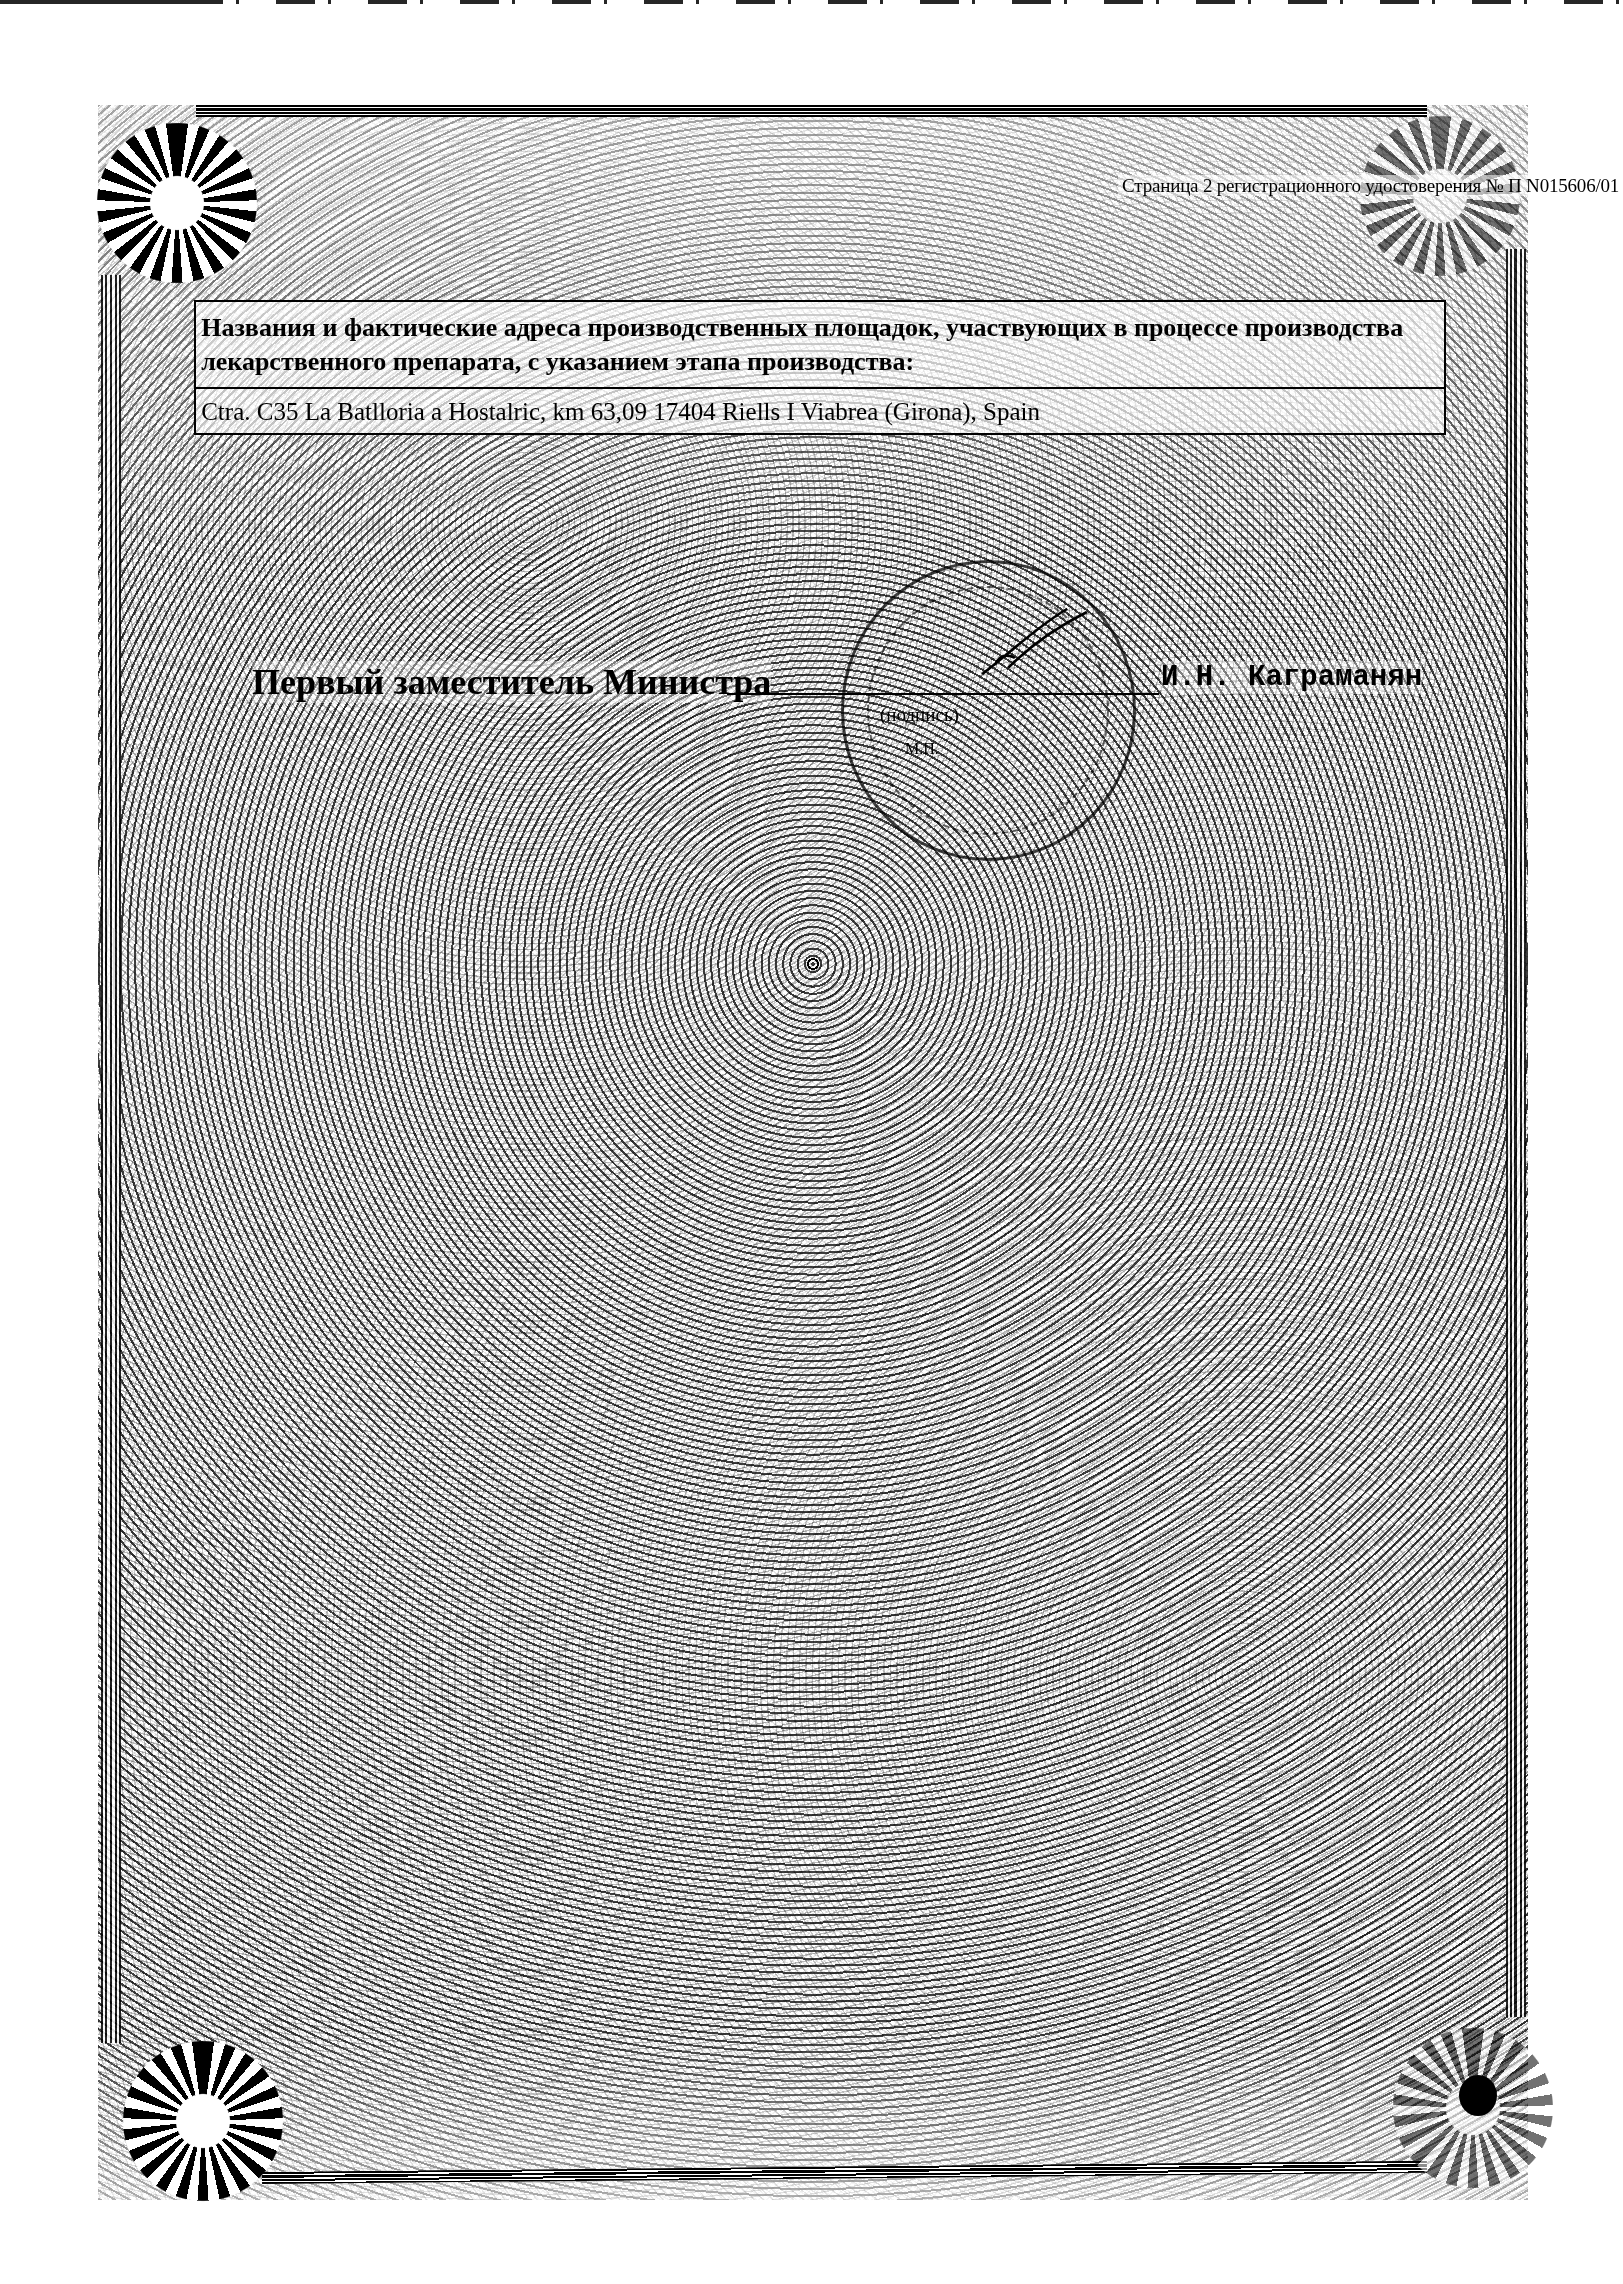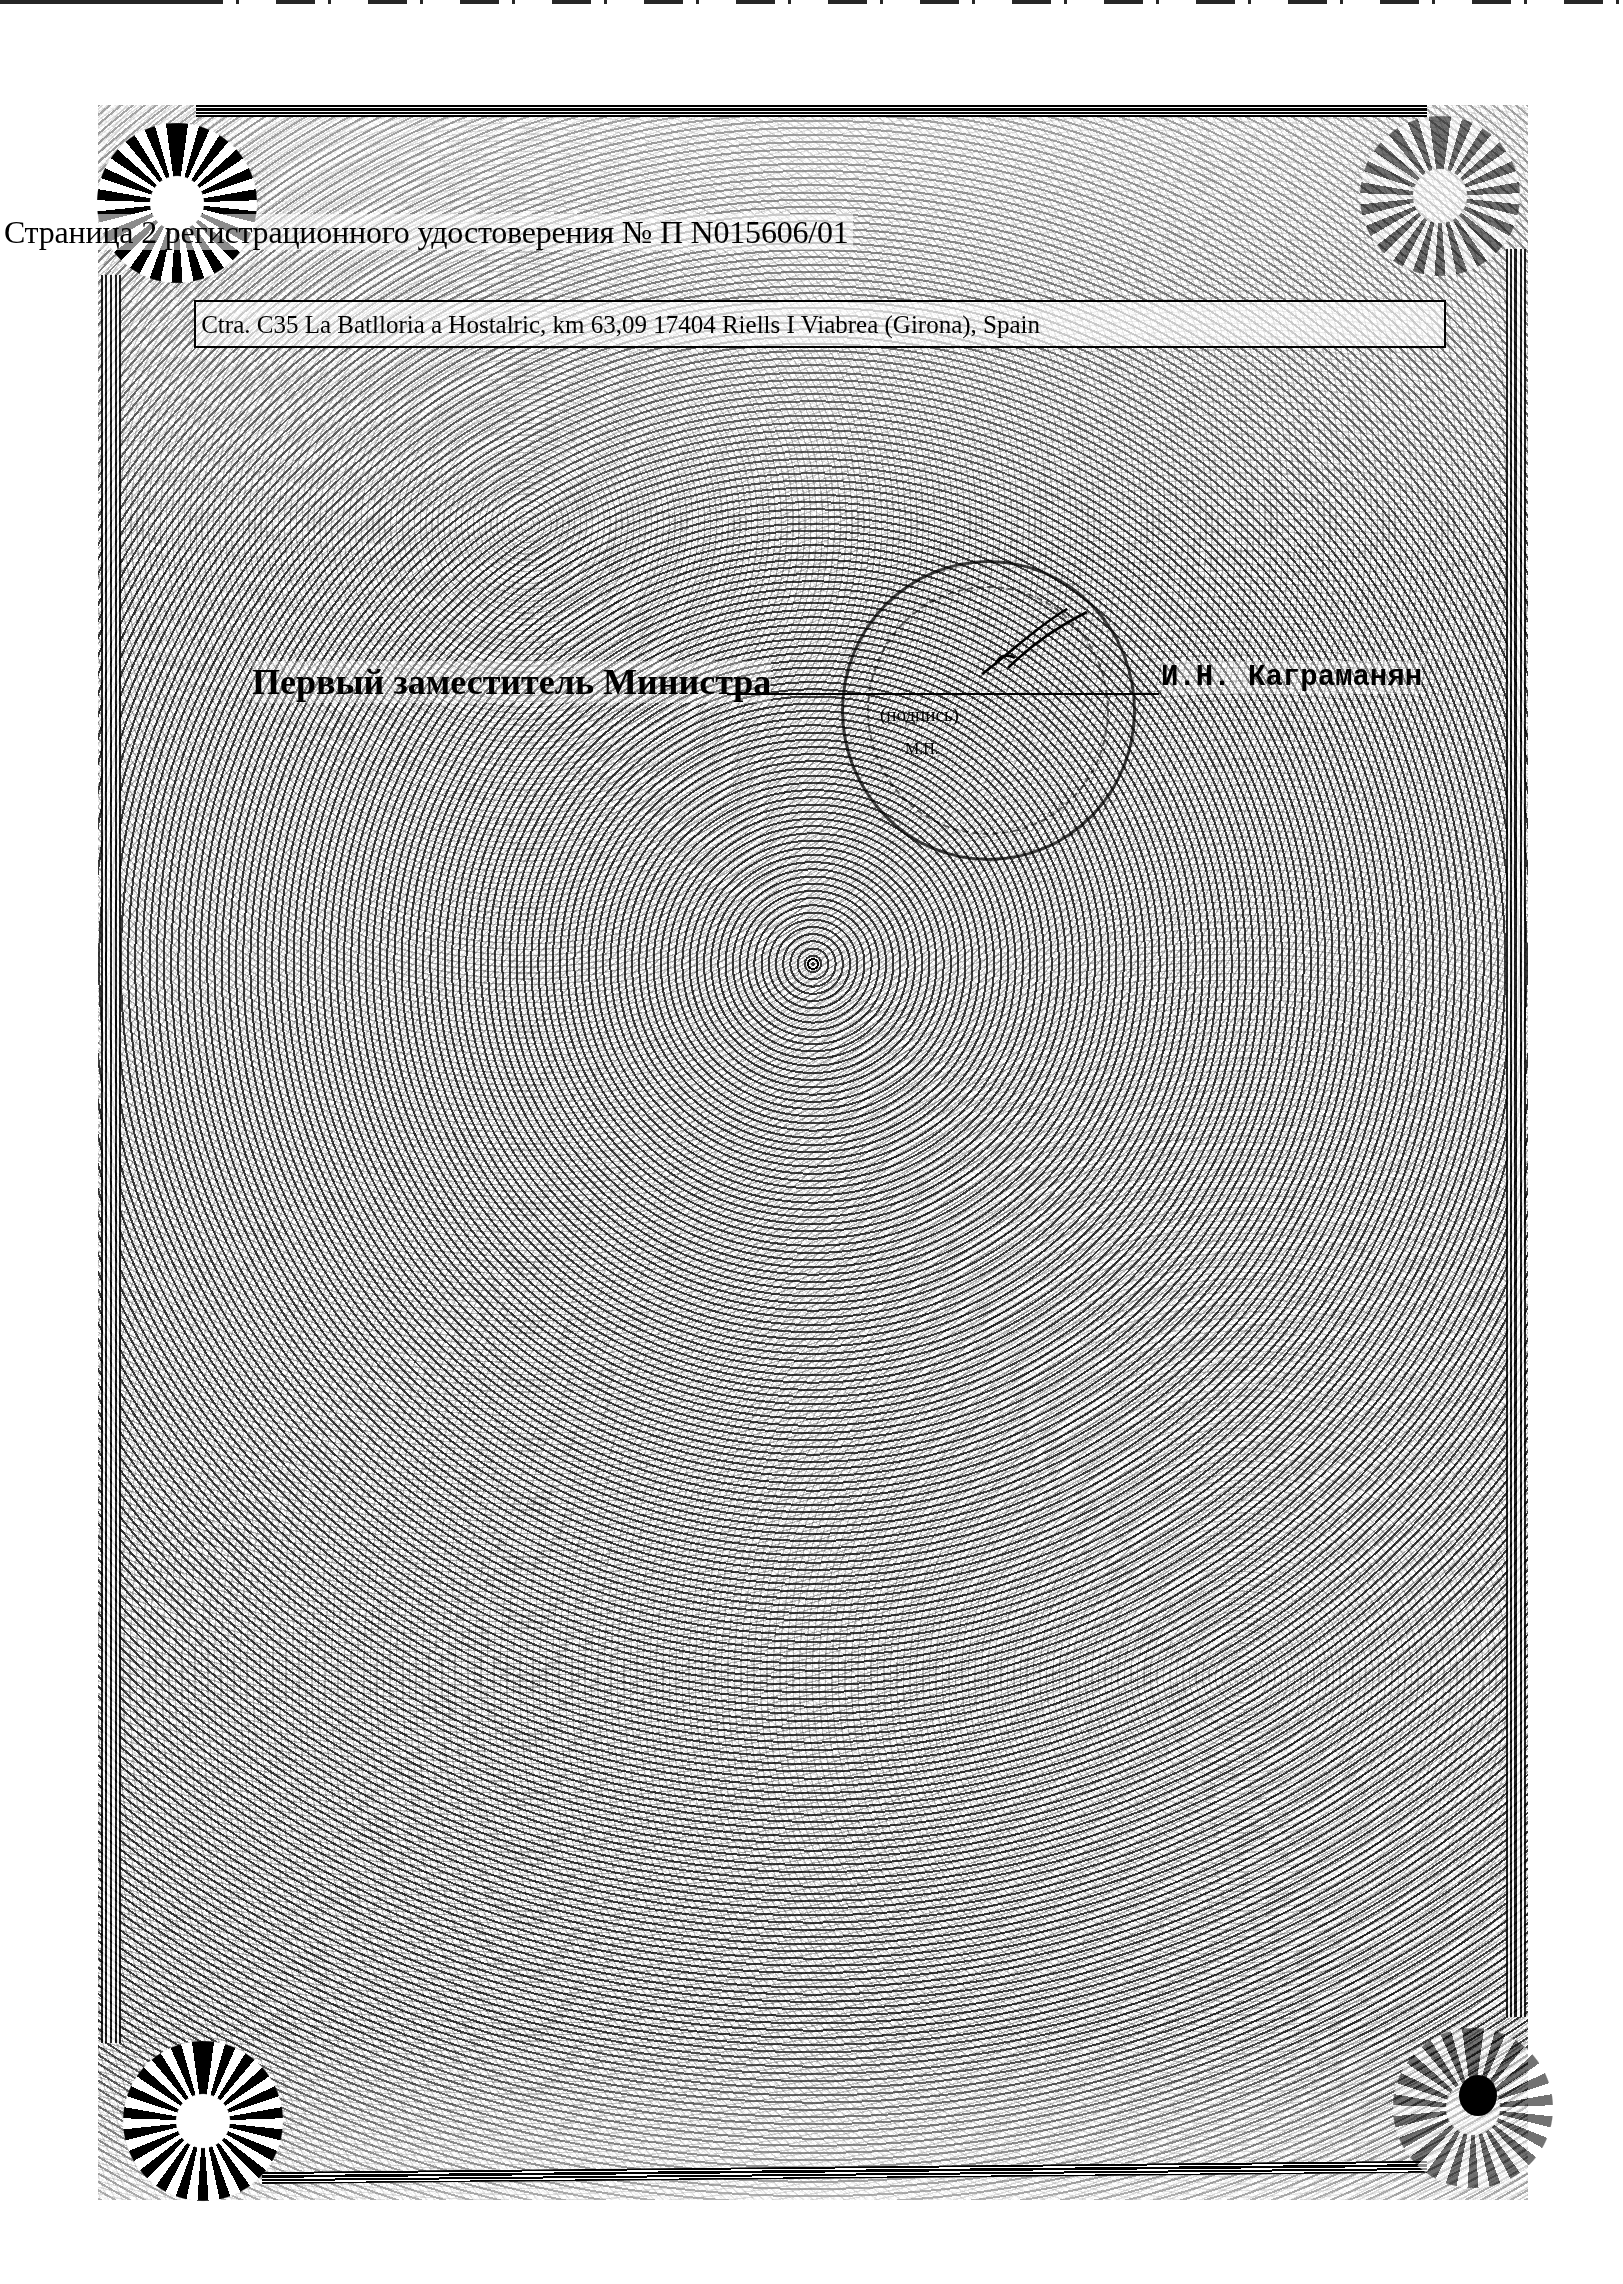--- a/index.html
+++ b/index.html
@@ -46,21 +46,21 @@
               mask: radial-gradient(circle, #000 0 66%, transparent 67%);
     }
     .rosette.light { opacity: .55; }
     .r-tl { left: 92px; top: 118px; }
     .r-tr { left: 1355px; top: 111px; }
     .r-bl { left: 118px; top: 2036px; }
     .r-br { left: 1388px; top: 2023px; }
     .rosette-center-dot { position:absolute; left: 1459px; top: 2075px; width: 38px; height: 41px; border-radius: 50%; background:#000; }
 
     
-    .page-title { position: absolute; left: 0; width: 1623px; top: 175px; text-align: left; font-size: 32px; letter-spacing: -0.2px; margin-top: 39px; }
+    .page-title { position: absolute; left: 0; width: 1623px; top: 175px; text-align: right; font-size: 19px; letter-spacing: -0.2px; }
     .page-title span { background: rgba(255,255,255,.55); padding: 0 3.9px; }
 
     
     .sites-table { position: absolute; left: 194px; top: 300px; width: 1252px; border-collapse: collapse; background: rgba(255,255,255,.62); }
     .sites-table td { border: 2px solid #000; padding: 5.2px 5.2px; vertical-align: top; font-size: 25px; line-height: 31px; }
     .sites-table .hdr td { font-weight: bold; font-size: 26px; line-height: 34px; padding: 9.2px 5.2px 7.9px; }
     .sites-table .role { font-style: italic; width: 636px; }
     .sites-table .company { }
     .sites-table .addr td { padding: 6.5px 5.2px; }
 
@@ -101,20 +101,23 @@
 <div class="rosette r-bl"></div>
 <div class="rosette r-br light"></div>
 <div class="rosette-center-dot"></div>
 
 <div class="page-title">
   <span>Страница 2 регистрационного удостоверения № П N015606/01</span>
 </div>
 
 <table class="sites-table">
   <tbody>
+      <tr class="hdr">
+    <td colspan="2">Названия и фактические адреса производственных площадок, участвующих в процессе производства лекарственного препарата, с указанием этапа производства:</td>
+  </tr>
   <tr class="addr">
     <td colspan="2">Ctra. C35 La Batlloria a Hostalric, km 63,09 17404 Riells I Viabrea (Girona), Spain</td>
   </tr>
 </tbody>
   </table>
 
 <div class="stamp"></div>
 <div class="stamp-inner"></div>
 <svg class="signature-stroke" viewBox="0 0 200 120">
   <path d="M20 110 C60 80, 100 40, 150 10 M60 100 C90 70, 130 40, 180 15 M40 95 q10 -20 30 -10" fill="none" stroke="#000" stroke-width="4"></path>

